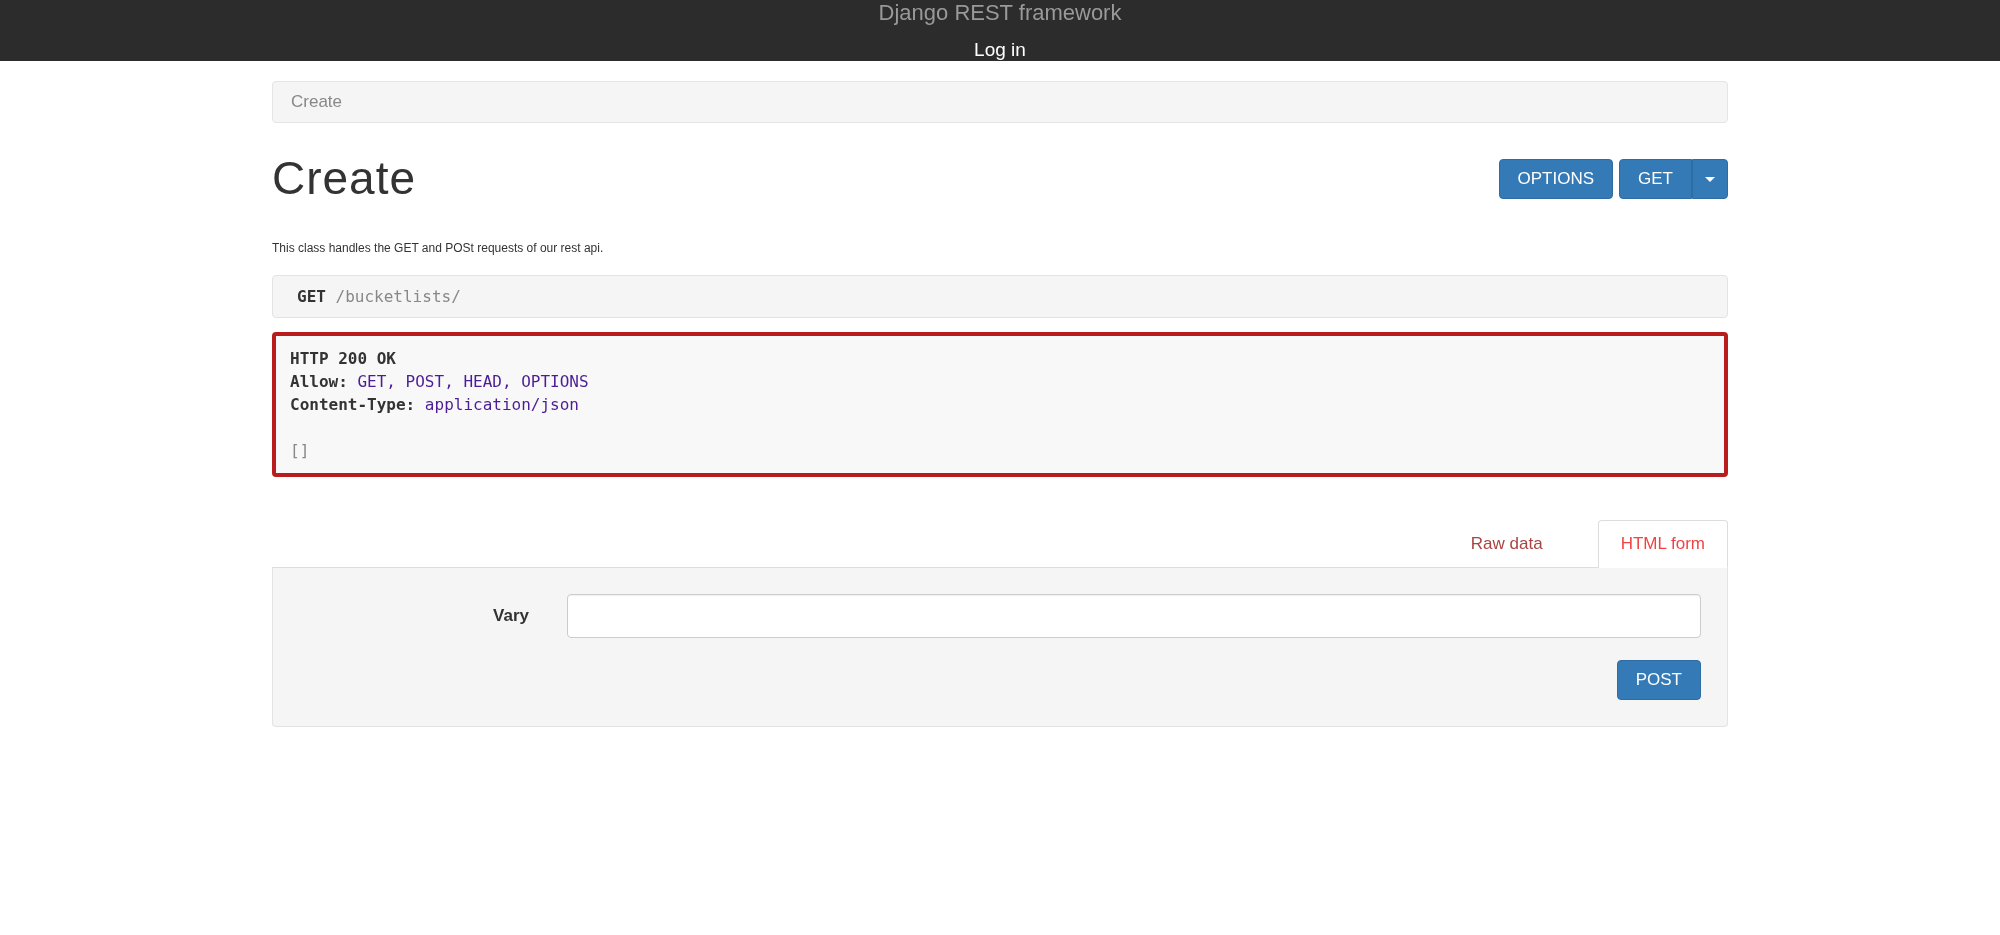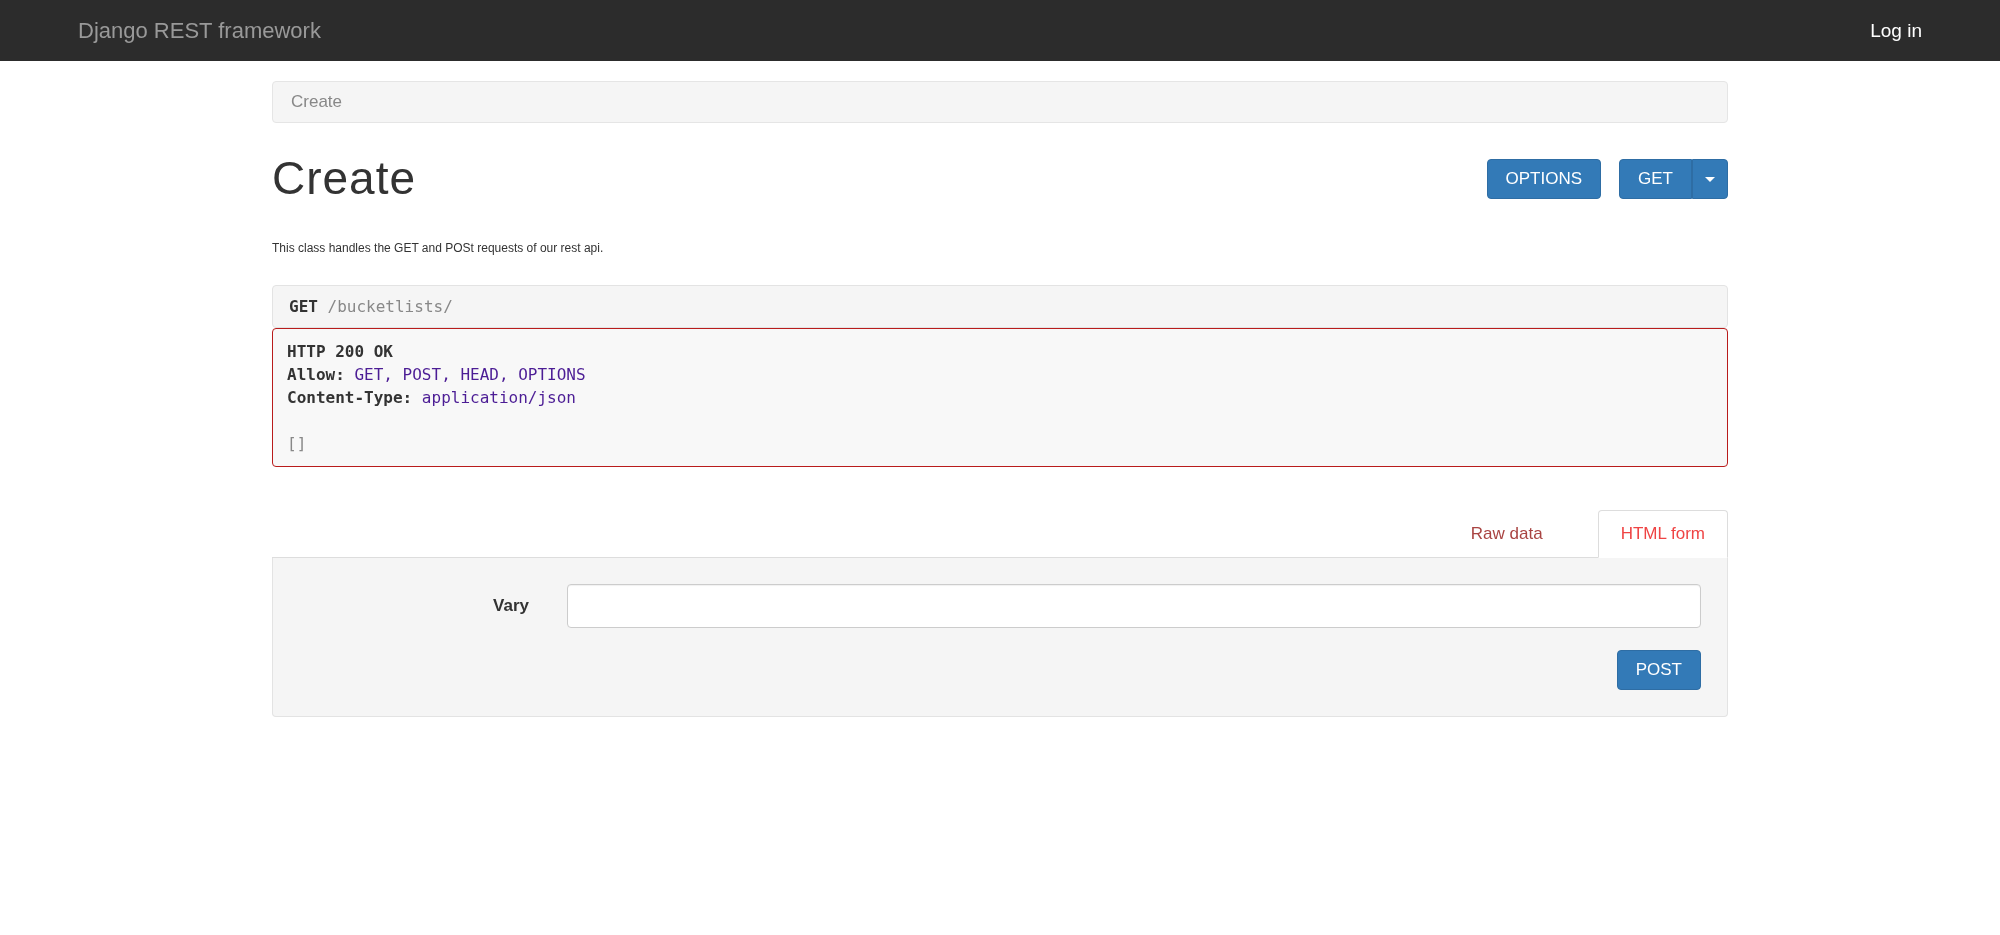--- a/index.html
+++ b/index.html
@@ -11,20 +11,21 @@
   }
 
   .navbar {
     background: #2c2c2c;
     color: #fff;
     display: flex;
     justify-content: space-between;
     align-items: center;
     padding: 0 78px;
     height: 61px;
+    flex-direction: column;
   }
   .navbar-brand {
     color: #999;
     font-size: 22px;
     font-weight: 400;
   }
   .navbar-login {
     color: #fff;
     font-size: 19px;
     cursor: pointer;
@@ -53,21 +54,21 @@
     margin-top: 28px;
   }
   .page-title {
     font-size: 46px;
     font-weight: 400;
     color: #333;
     letter-spacing: 1px;
   }
   .btn-group {
     display: flex;
-    gap: 18px;
+    gap: 6px;
     margin-top: 8px;
   }
   .btn {
     background: #337ab7;
     border: 1px solid #2e6da4;
     color: #fff;
     padding: 9px 18px;
     font-size: 17px;
     border-radius: 4px;
     cursor: pointer;
@@ -103,38 +104,39 @@
   .description {
     margin-top: 36px;
     font-size: 12px;
     color: #333;
   }
 
   .request-info {
     background: #f5f5f5;
     border: 1px solid #e3e3e3;
     border-radius: 4px;
-    padding: 11px 16px;
-    margin-top: 30px;
+    padding: 11px 24px;
+    margin-top: 20px;
     font-family: Menlo, Monaco, Consolas, monospace;
     font-size: 16px;
   }
   .request-info .method {
     font-weight: bold;
     color: #333;
   }
   .request-info .path {
     color: #888;
   }
 
   .response-info {
     background: #f8f8f8;
-    border: 1px solid #b91c1c;
+    border: 4px solid #b91c1c;
     border-radius: 4px;
     padding: 11px 14px;
+    margin-top: 14px;
     font-family: Menlo, Monaco, Consolas, monospace;
     font-size: 16px;
     line-height: 1.45;
   }
   .response-info .header-key {
     font-weight: bold;
     color: #333;
   }
   .response-info .header-val {
     color: #4c1d95;

